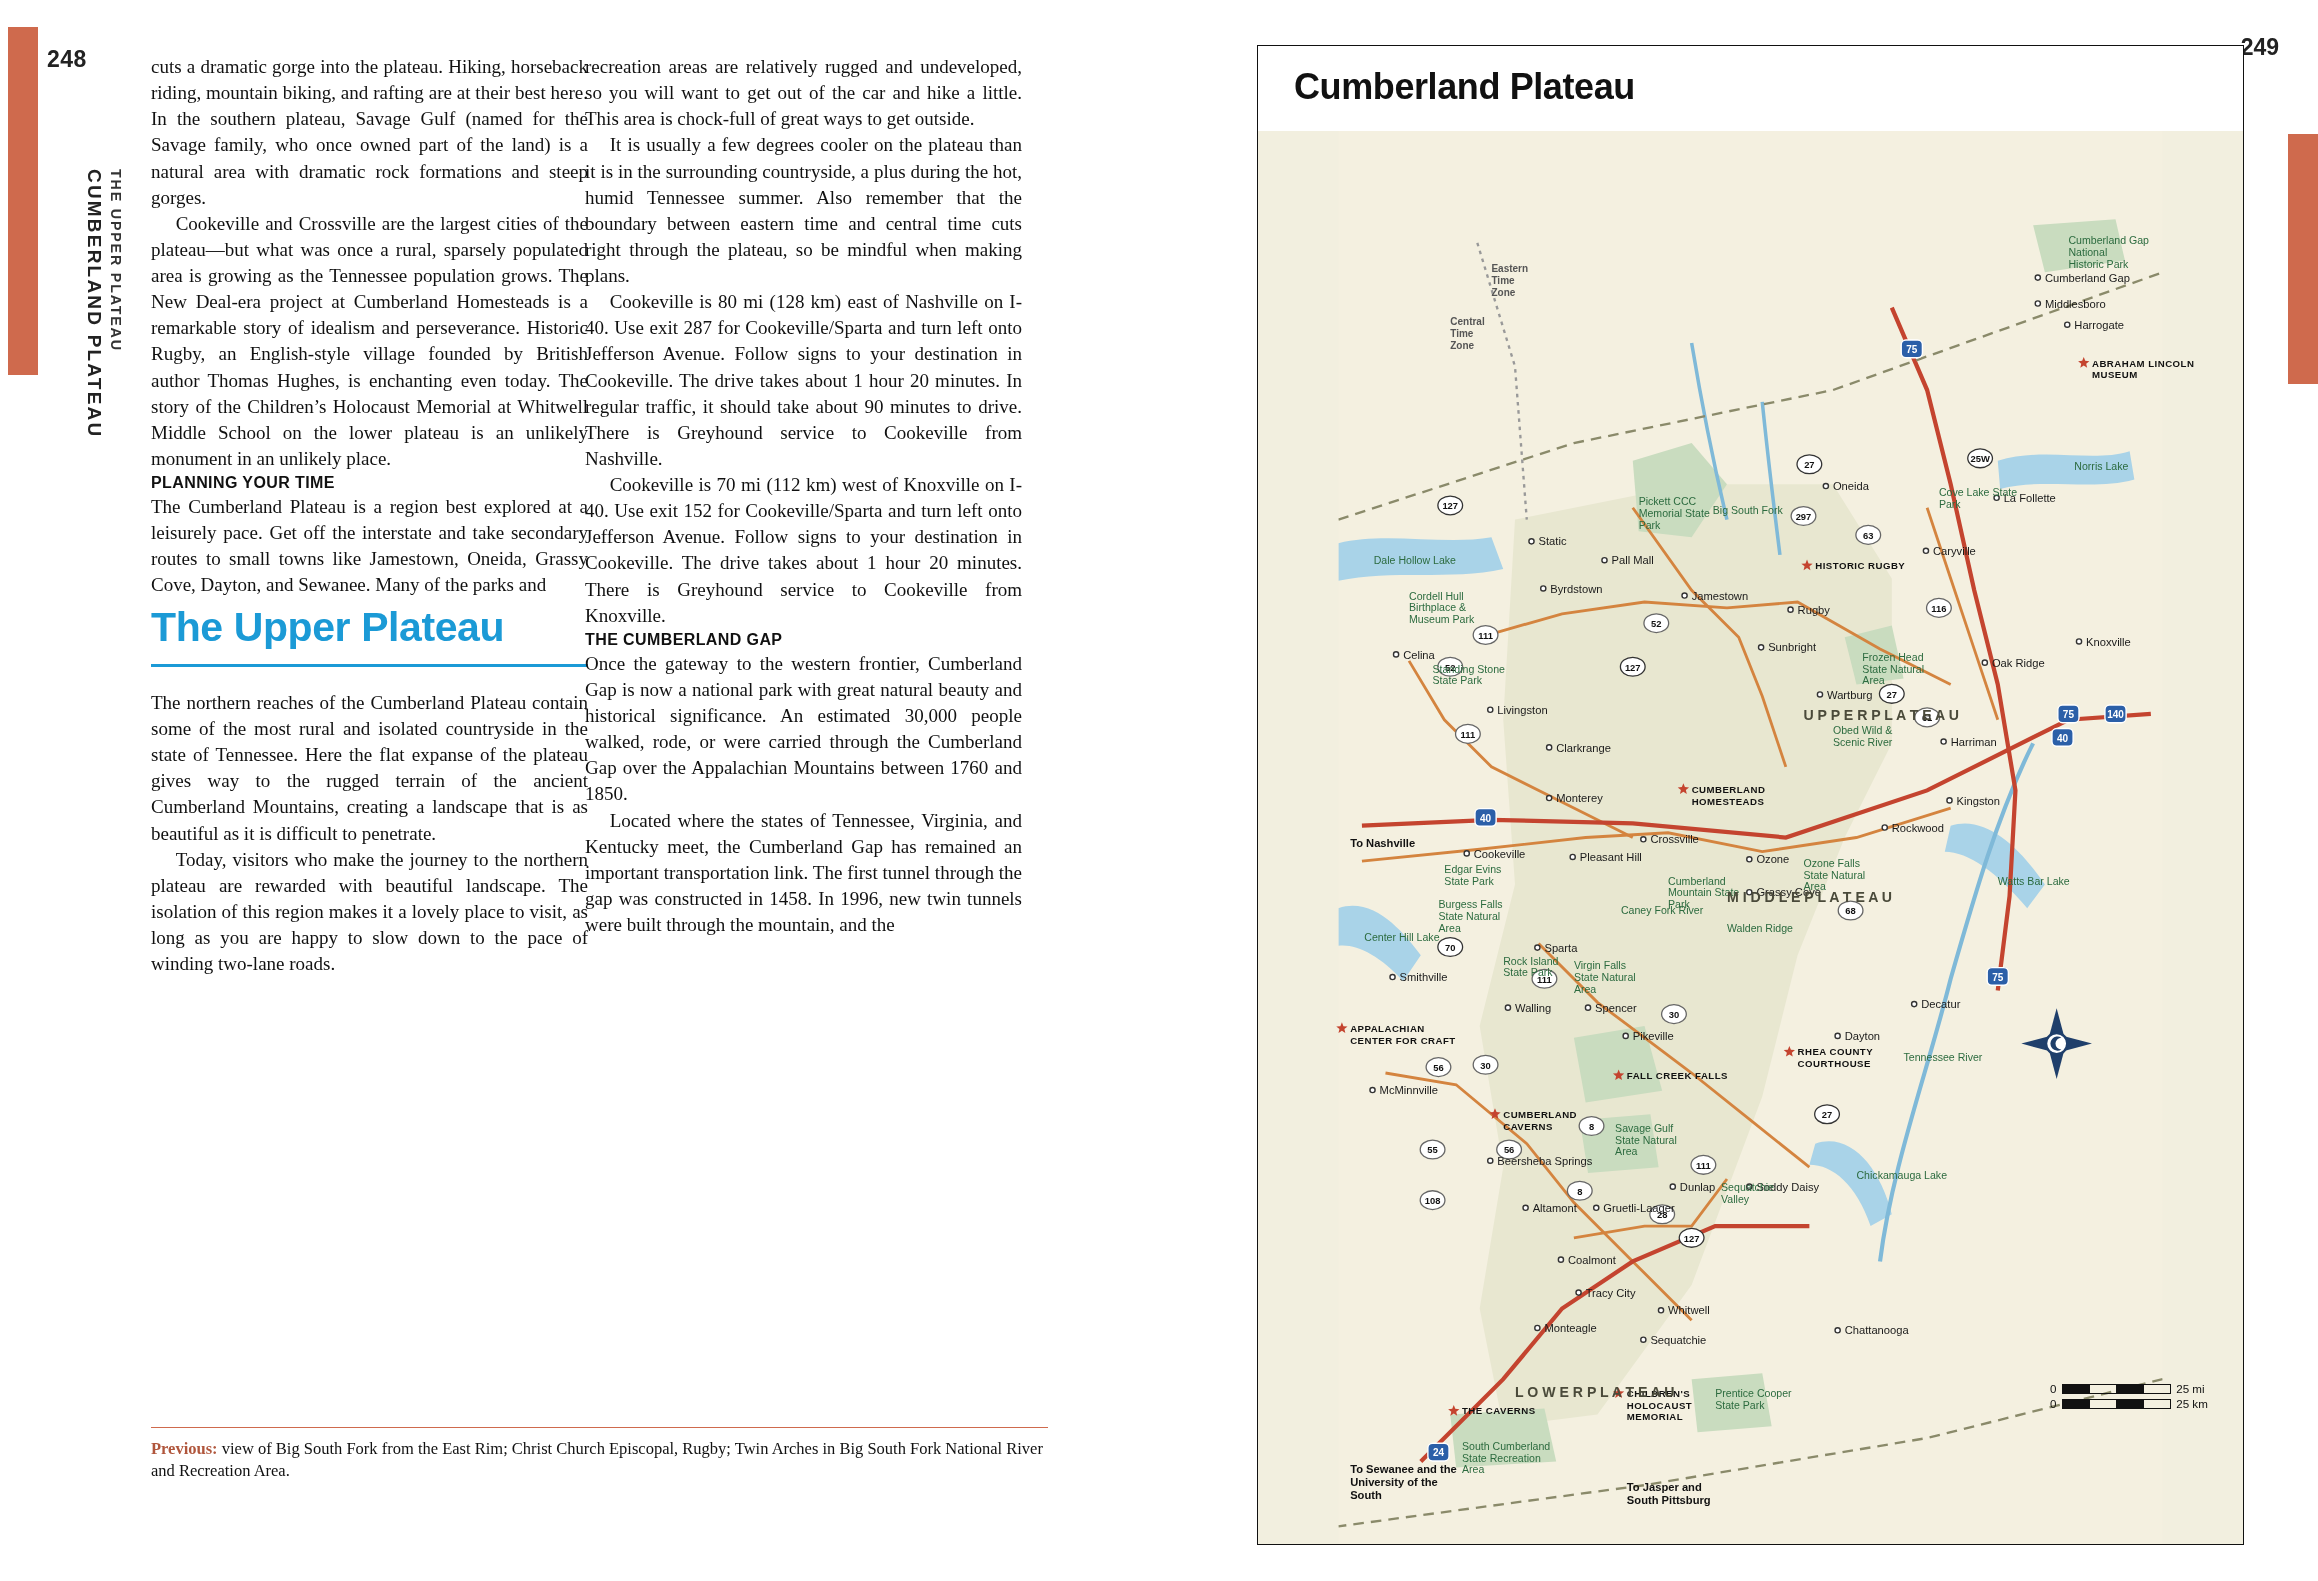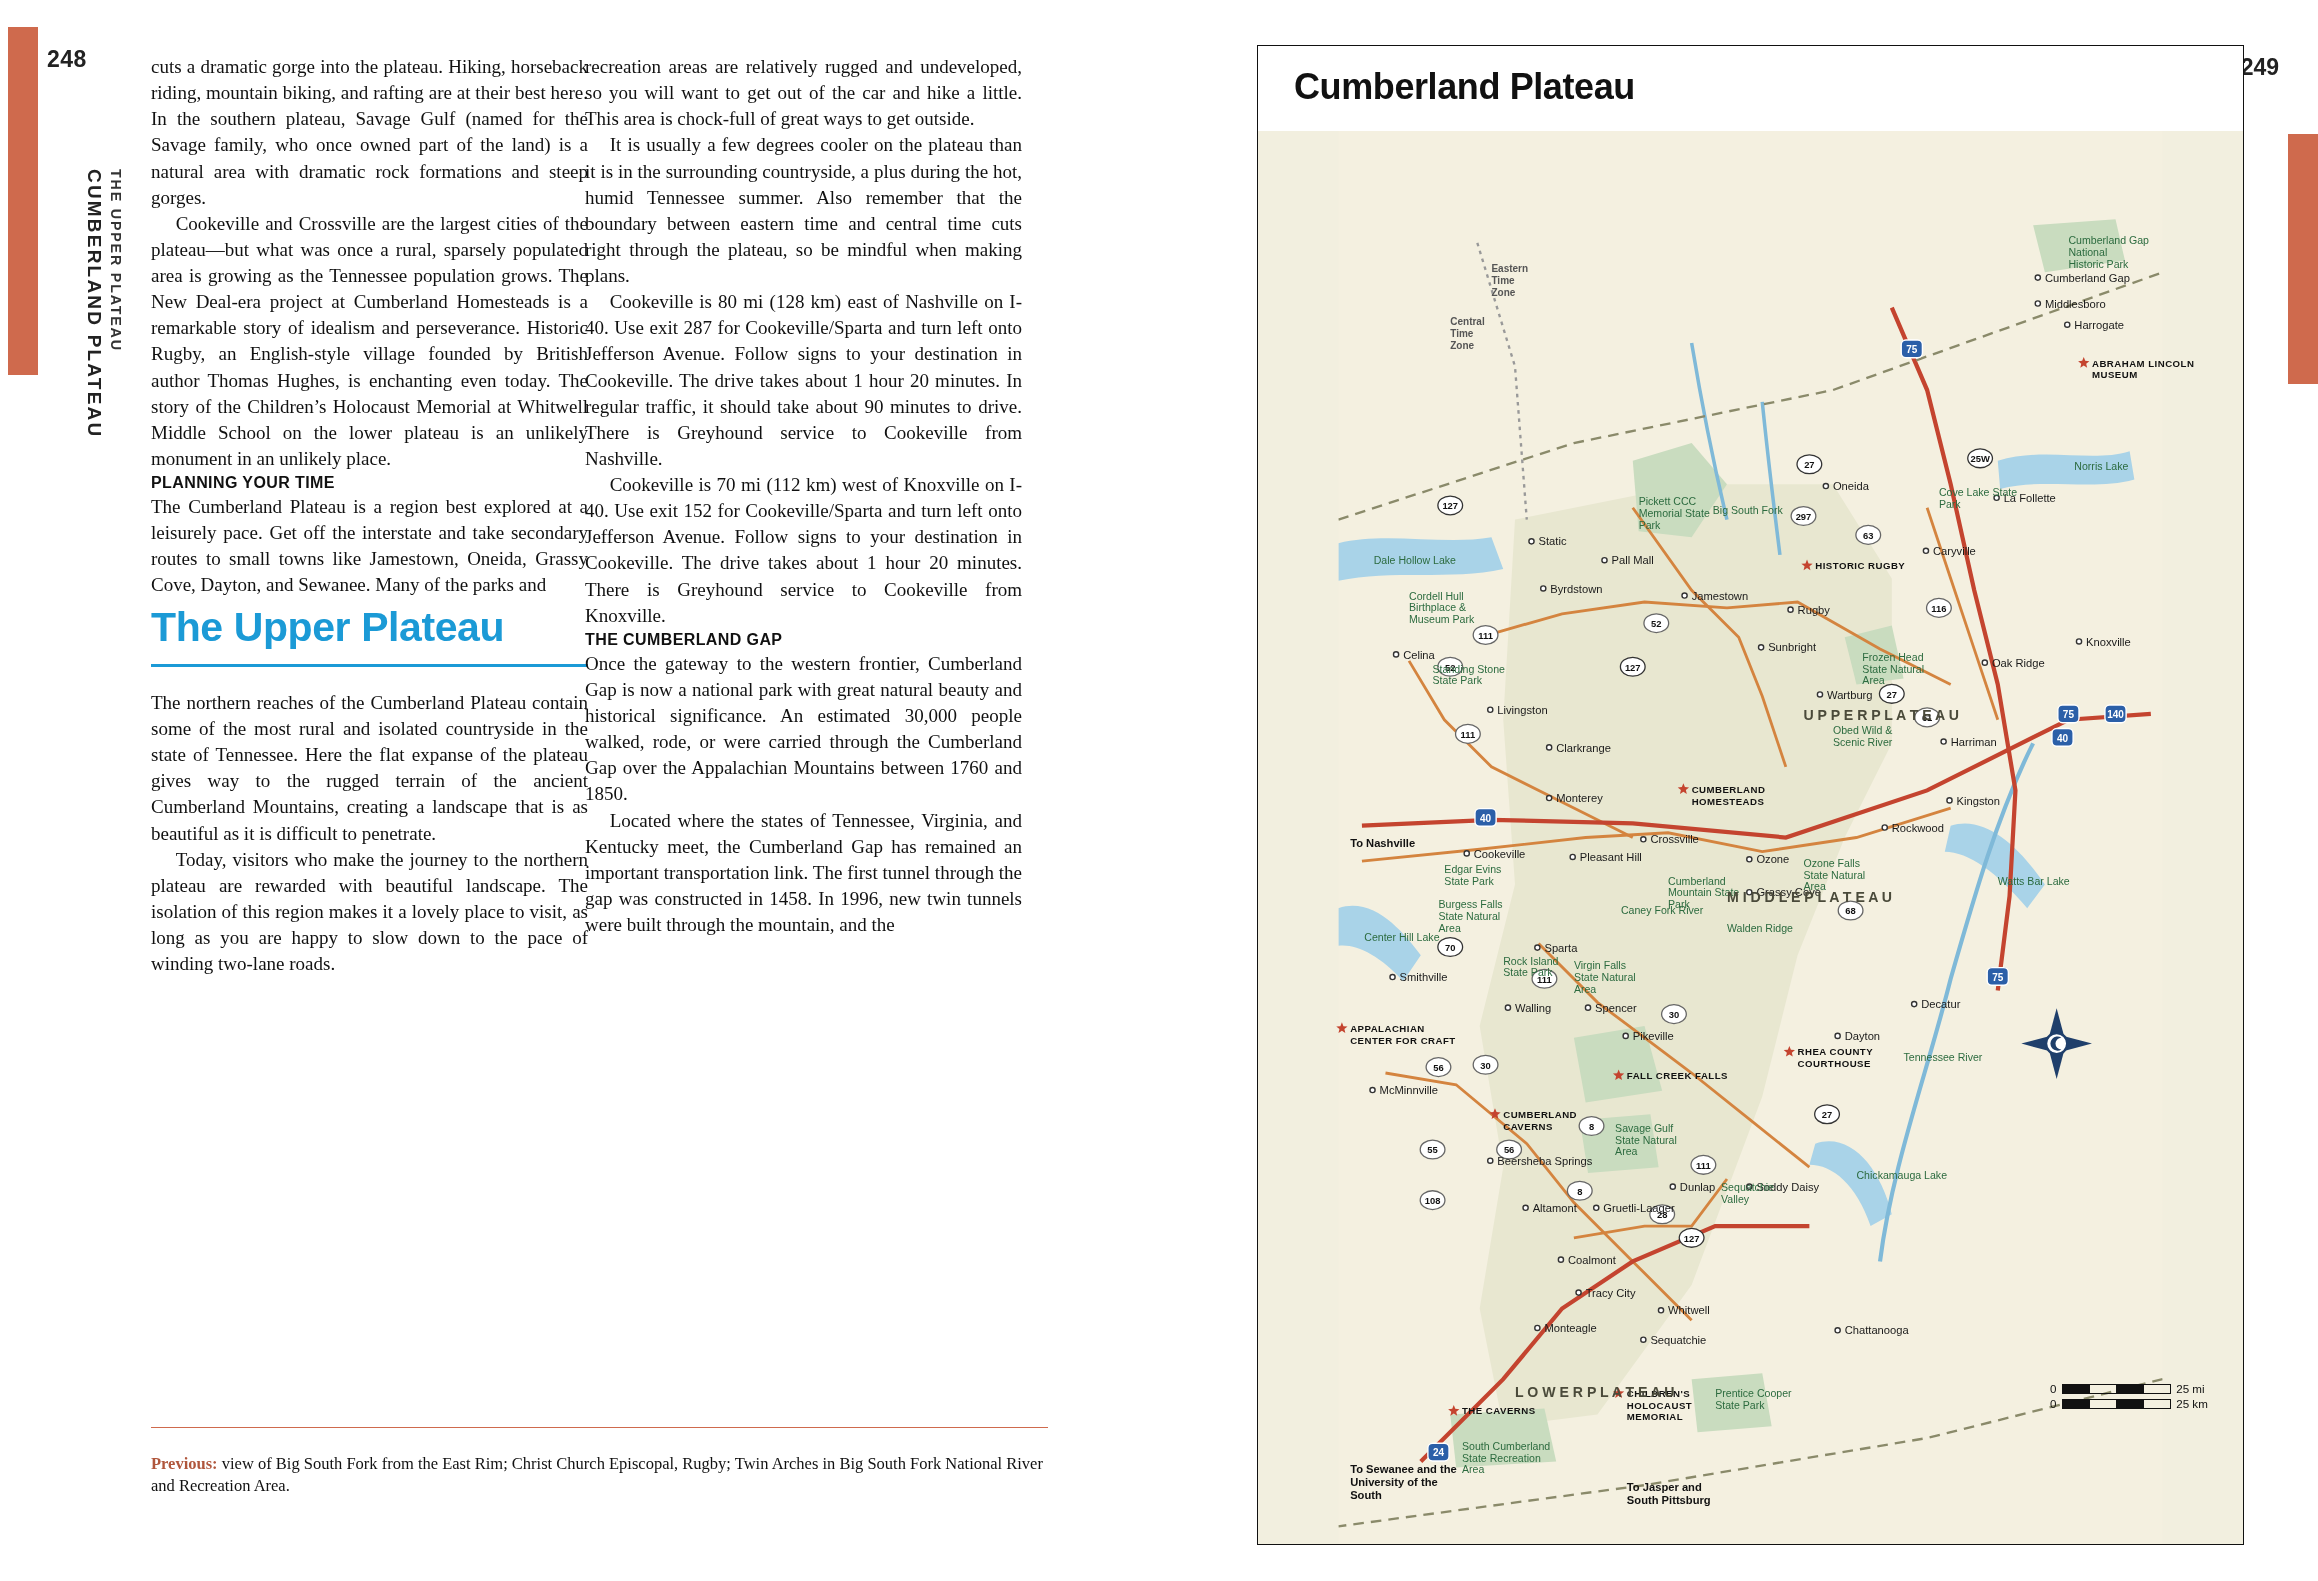--- a/index.html
+++ b/index.html
@@ -74,31 +74,31 @@
   }
   .blue-rule{
     border-bottom:3.6px solid #1b9ad6;
     margin:9px 0 23px 0;
     width:100%;
   }
   .caption{
     position:absolute;left:143px;top:1427px;width:897px;
     font-size:16.5px;line-height:1.35;color:#111;
     border-top:1.8px solid #cf6a4d;
-    padding-top:25px;
+    padding-top:10px;
     text-align:left;
   }
   .caption .lead{color:#b0563c;font-weight:bold;}
 
   
   .right-page{
     position:absolute;left:1159px;top:0;width:1159px;height:1581px;background:#fff;
   }
   .folio-right{
-    position:absolute;right:39px;top:54px;
+    position:absolute;right:39px;top:34px;
     font-family:"Liberation Sans", sans-serif;
     font-weight:bold;font-size:23px;color:#222;
   }
   .vl-right-main{
     right:75px;top:169px;font-size:19px;
   }
   .vl-right-sub{
     right:100px;top:169px;font-size:14.3px;color:#333;letter-spacing:1.8px;
   }
   .map-frame{

